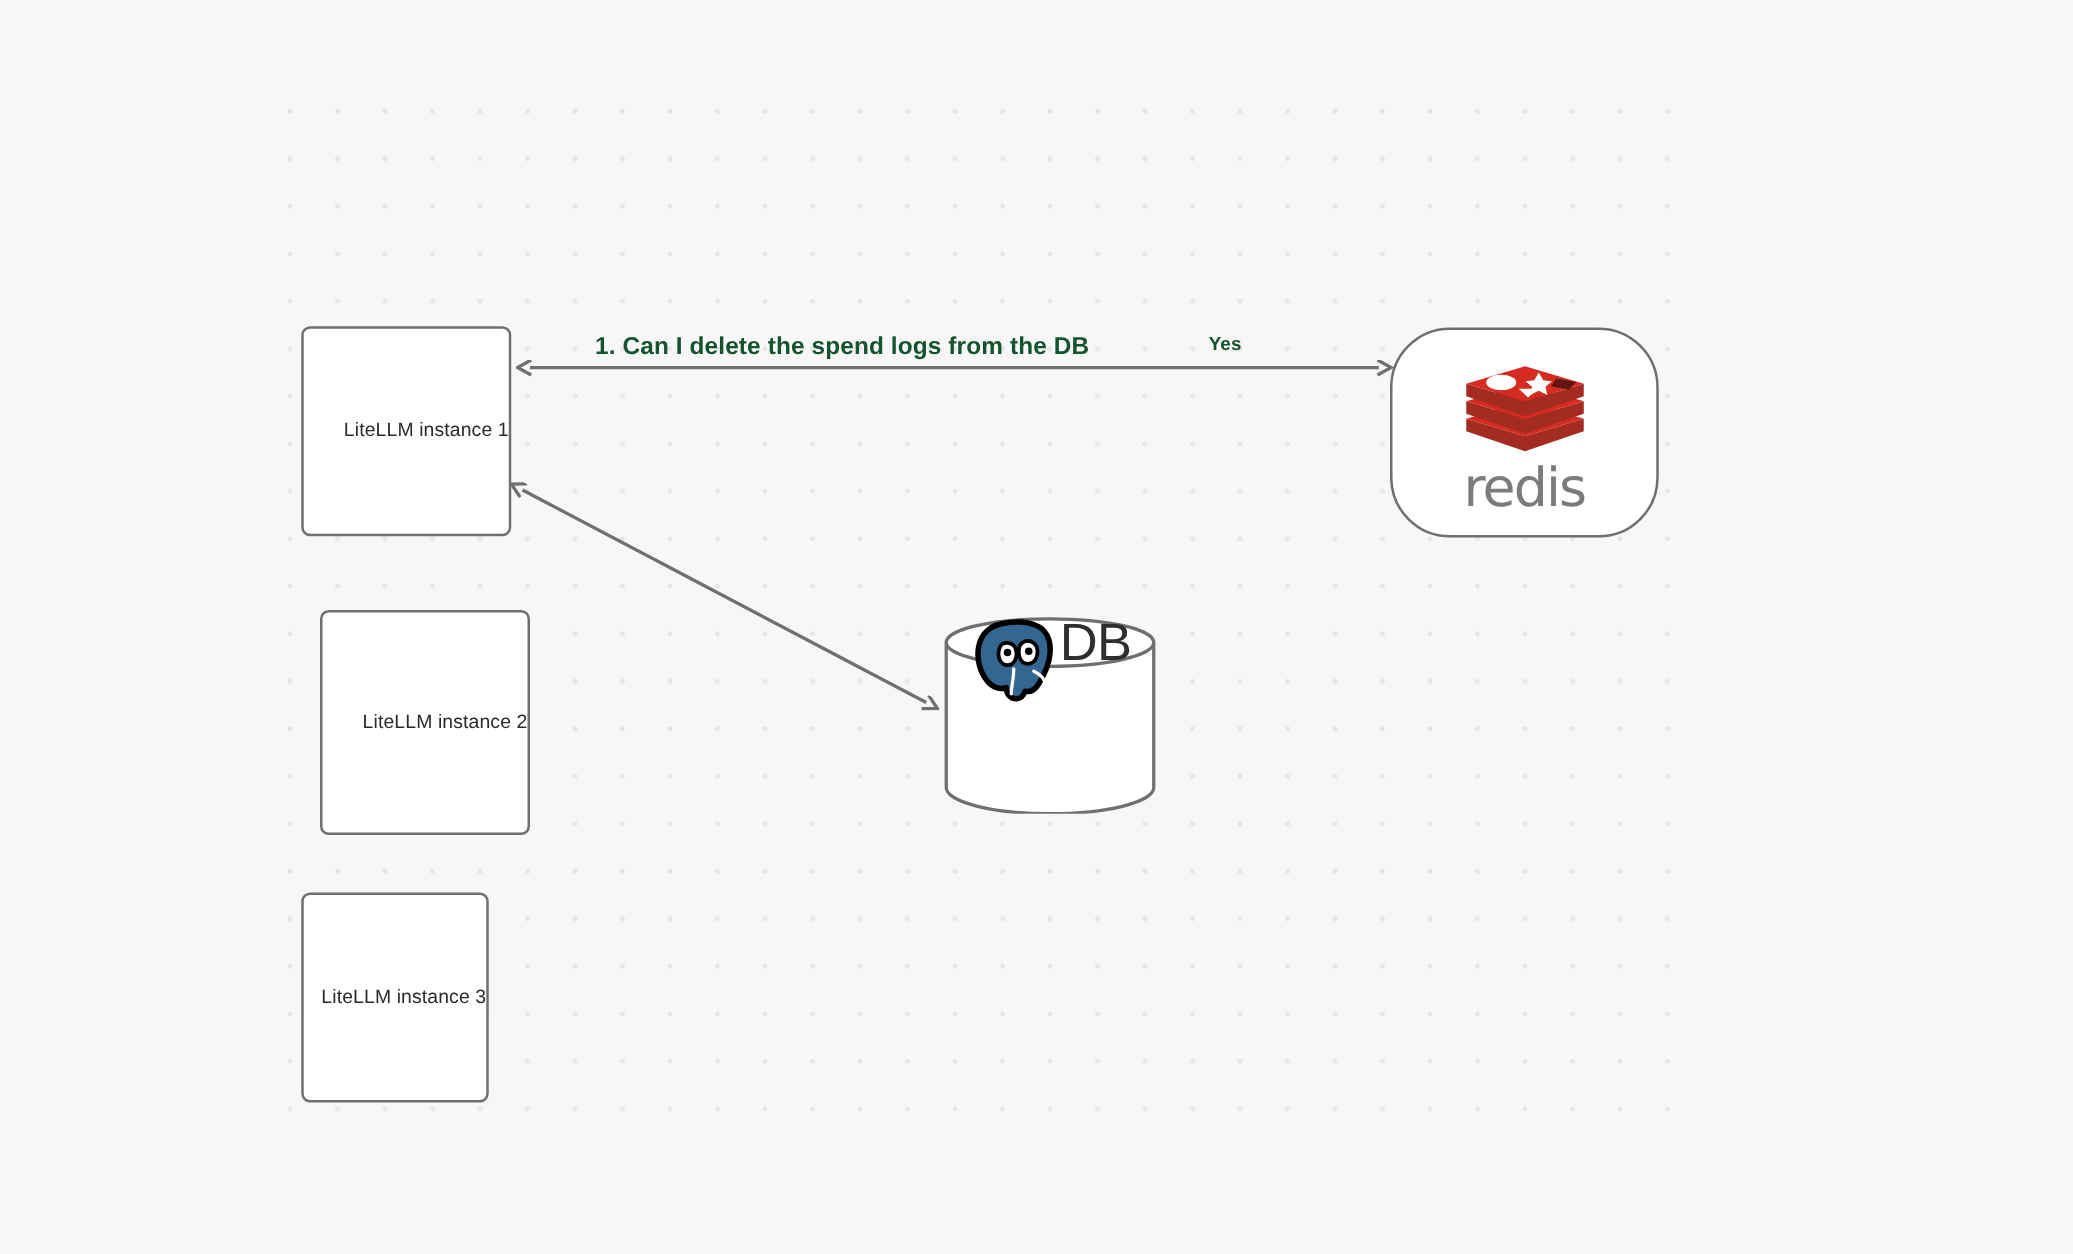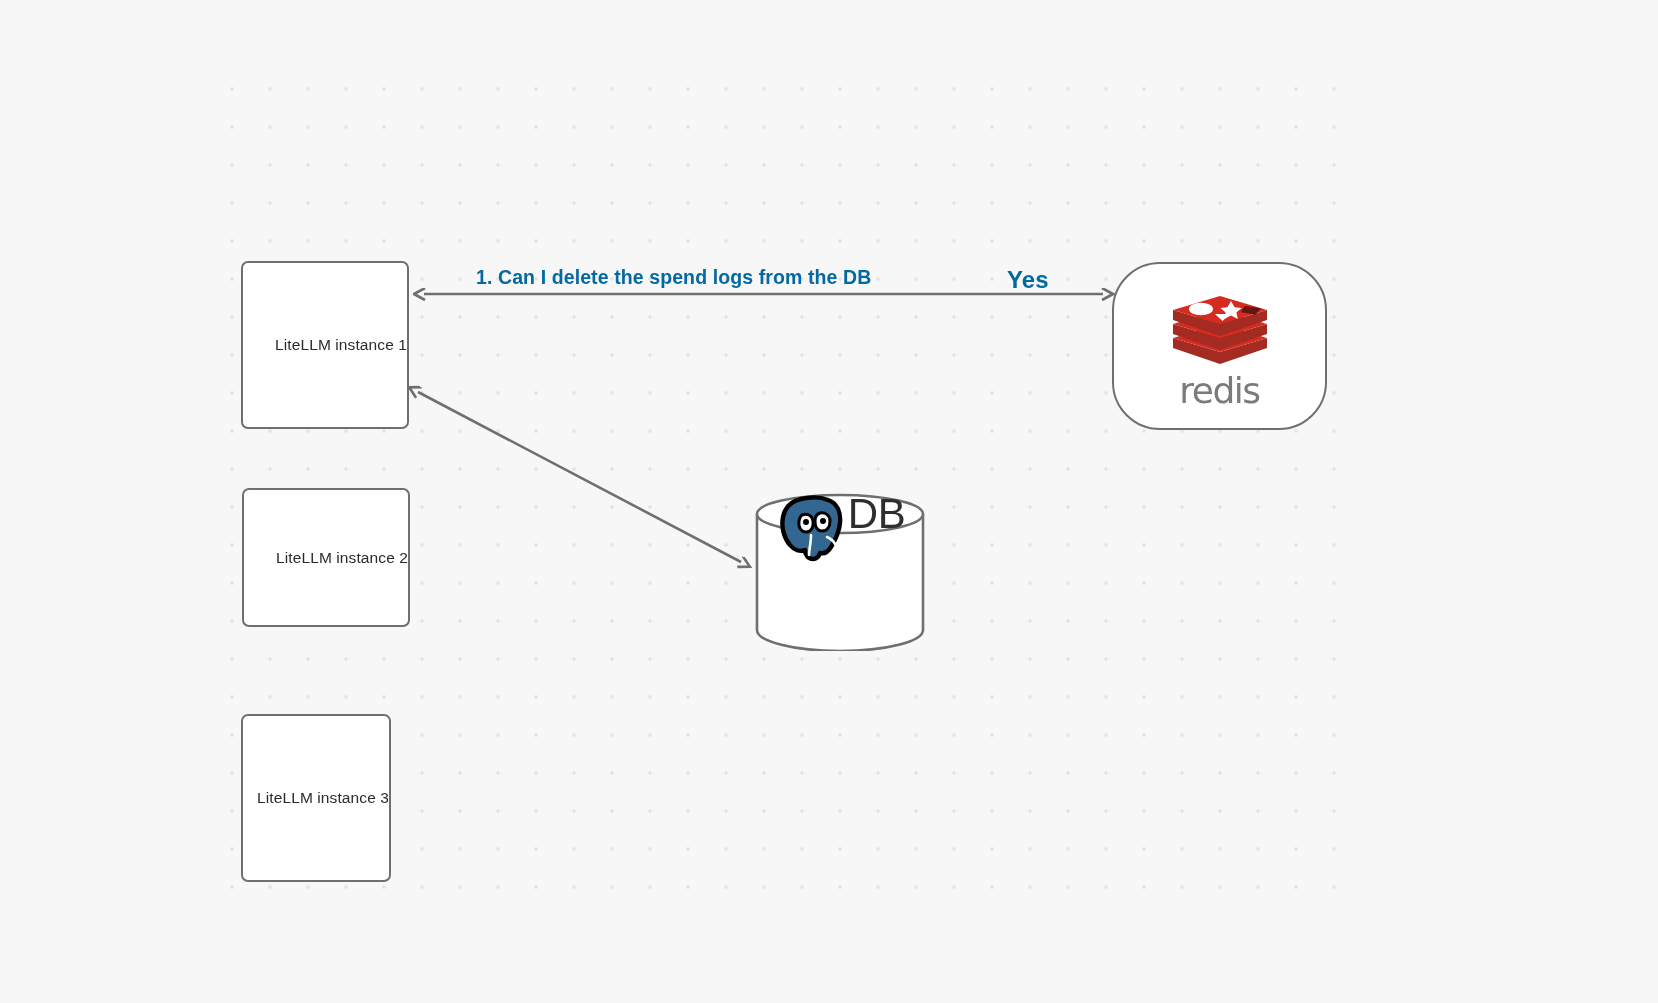--- a/index.html
+++ b/index.html
@@ -40,21 +40,21 @@
   }
   .node-box .node-label {
     font-size: 15.5px;
     color: #2b2b2b;
     font-family: "Liberation Sans", sans-serif;
     letter-spacing: 0.1px;
     line-height: 1;
     white-space: nowrap;
   }
   #node-llm1 { left: 241px; top: 261px; width: 168px; height: 168px; }
-  #node-llm2 { left: 242px; top: 488px; width: 168px; height: 139px; }
+  #node-llm2 { left: 256px; top: 488px; width: 168px; height: 180px; }
   #node-llm3 { left: 241px; top: 714px; width: 150px; height: 168px; }
 
   
   #node-redis {
     position: absolute;
     left: 1112px;
     top: 262px;
     width: 215px;
     height: 168px;
     box-sizing: border-box;
@@ -68,21 +68,21 @@
   }
   #redis-logo-wrap {
     display: flex;
     flex-direction: column;
     align-items: center;
     justify-content: center;
     margin-top: 2px;
   }
   .redis-word {
     font-family: "DejaVu Sans", sans-serif;
-    font-size: 36px;
+    font-size: 43px;
     font-weight: 400;
     color: #7b7b7b;
     letter-spacing: -1.5px;
     line-height: 0.95;
     margin-top: 2px;
   }
 
   
   #node-db {
     position: absolute;
@@ -118,34 +118,34 @@
     left: 0; top: 0;
     width: 1658px; height: 1003px;
     pointer-events: none;
   }
 
   
   .edge-label {
     position: absolute;
     font-family: "Liberation Sans", sans-serif;
     font-weight: bold;
-    color: #0369a1;
+    color: #14532d;
     white-space: nowrap;
     line-height: 1;
   }
   #edge-label-1 {
     left: 476px;
     top: 268px;
     font-size: 19.5px;
     letter-spacing: 0.1px;
   }
   #edge-label-1b {
-    left: 1007px;
+    left: 967px;
     top: 268px;
-    font-size: 24px;
+    font-size: 15px;
     letter-spacing: 0.1px;
   }
   #edge-label-2 {
     left: 553px;
     top: 435px;
     font-size: 19.5px;
     letter-spacing: 0.1px;
   }
 </style>
 </head>

